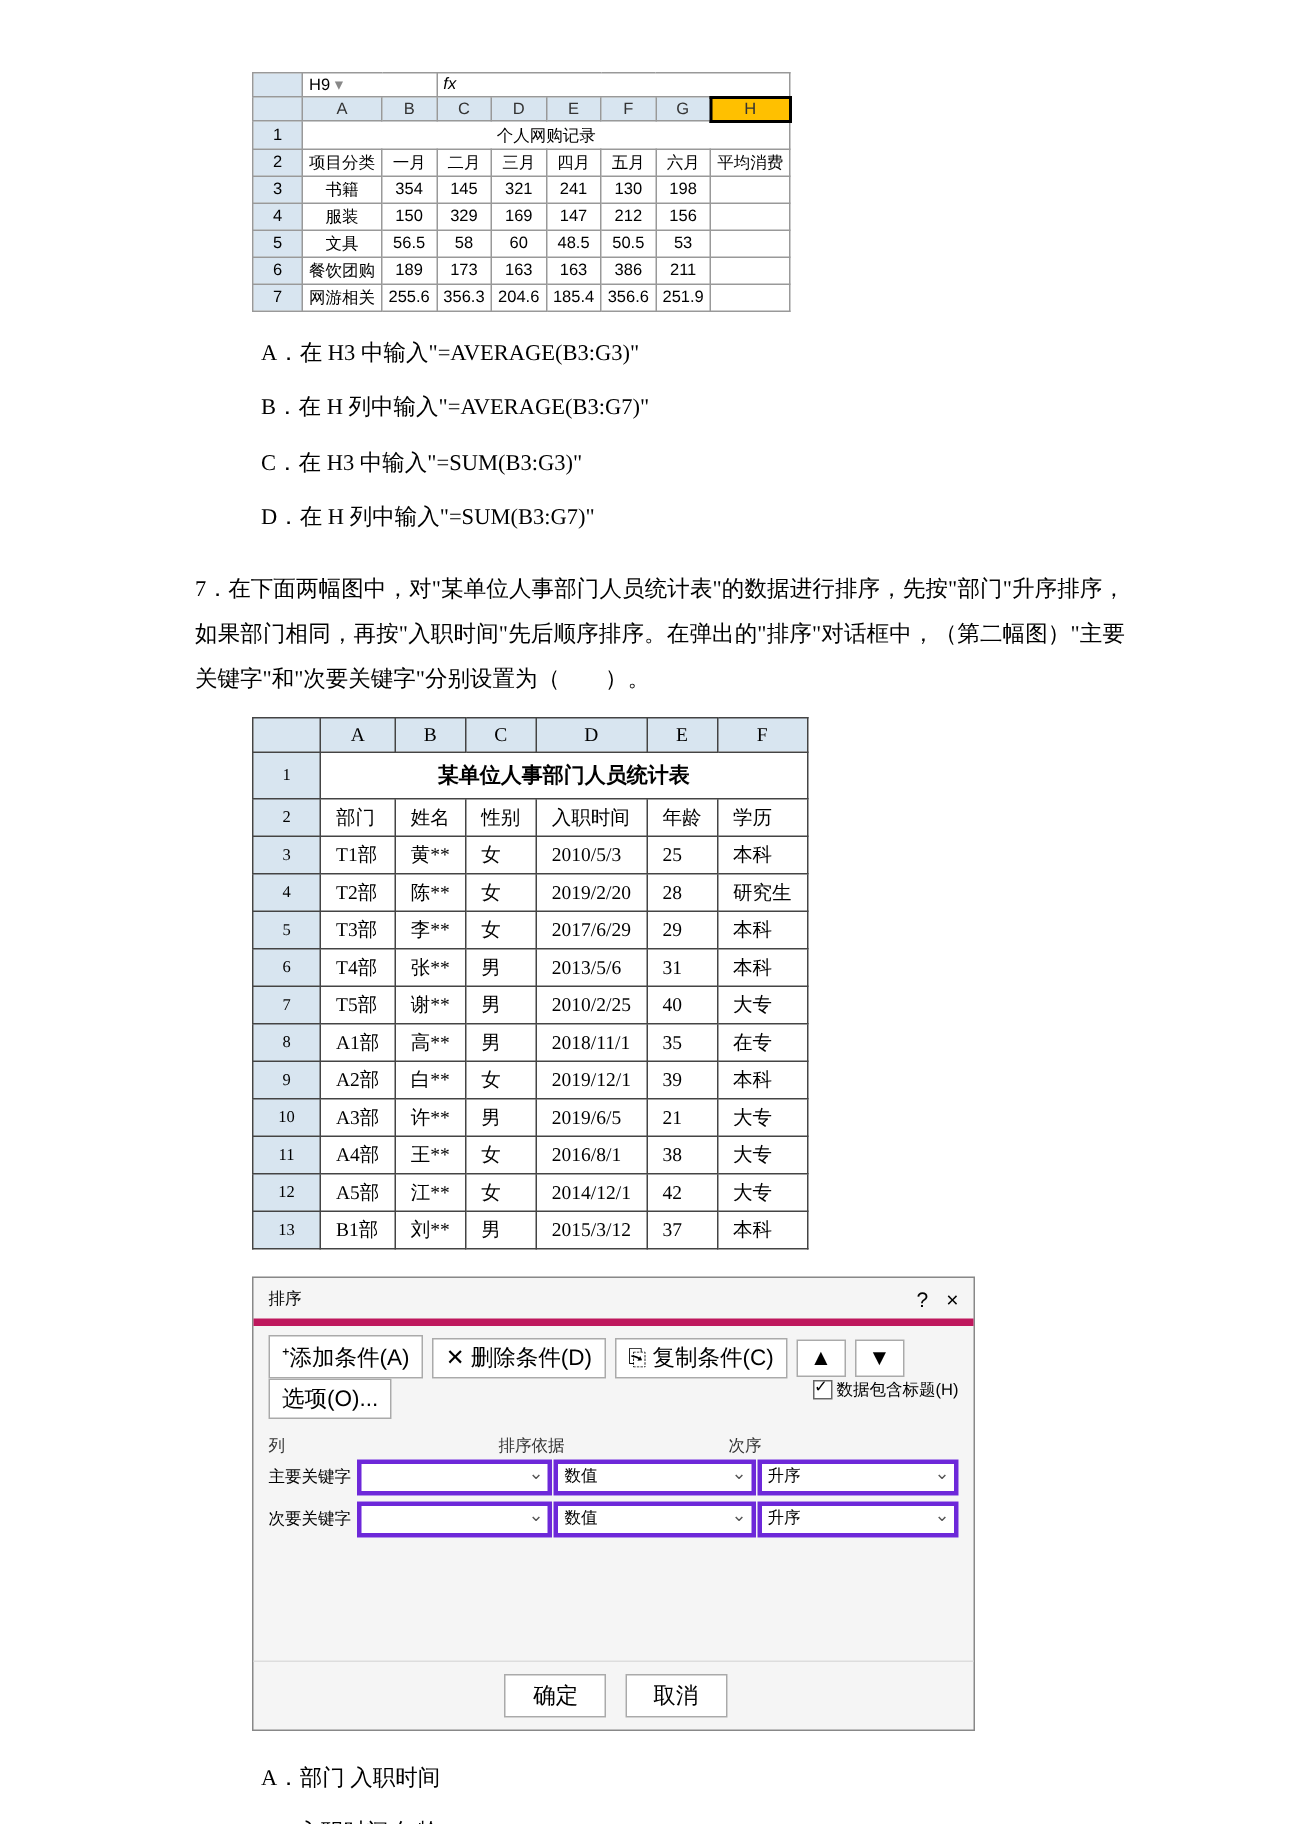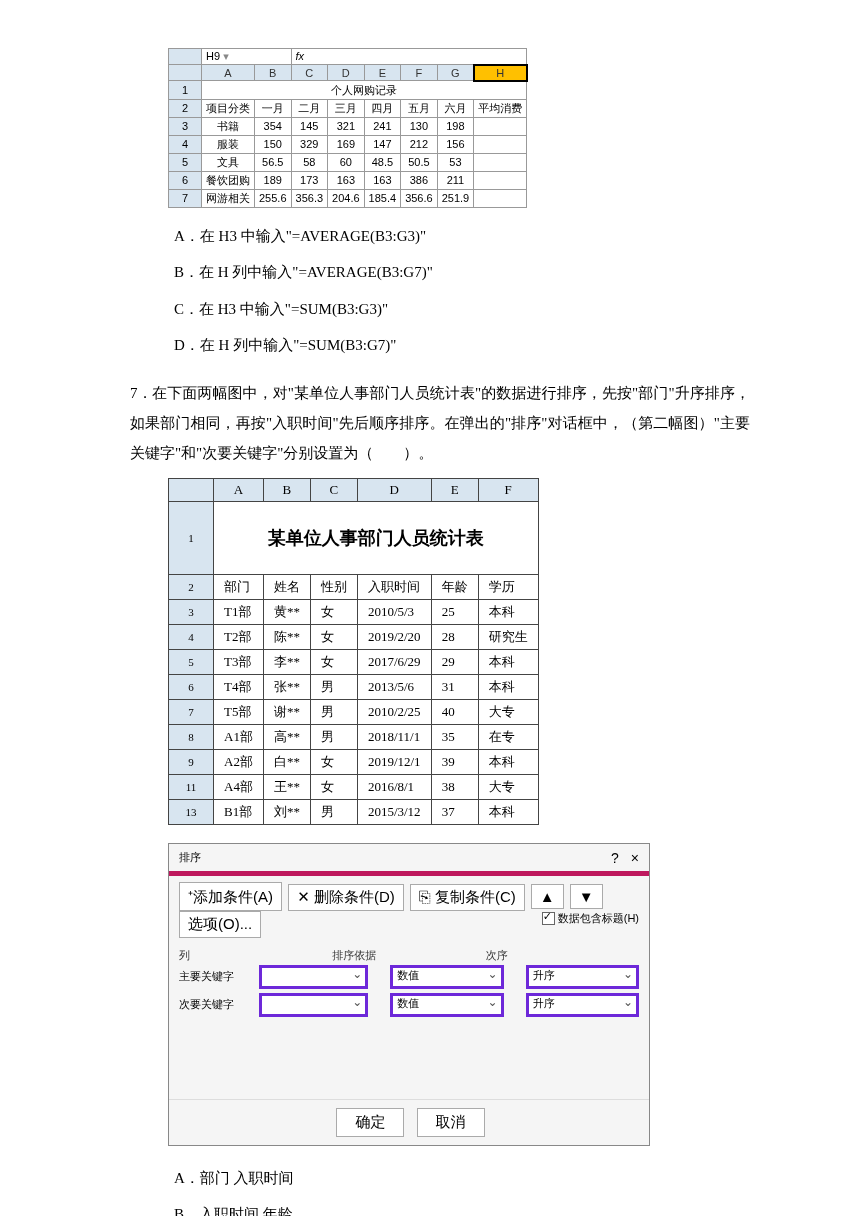--- a/index.html
+++ b/index.html
@@ -10,28 +10,28 @@
 .excel-table .rownum{background:#d8e5f0;text-align:center;width:24px}
 .excel-table .sel{background:#ffc000;border:2px solid #000}
 .excel-table .namebox{background:#fff;text-align:left;padding-left:4px}
 .opt{margin:8px 0 8px 44px;line-height:1.9}
 .q{margin:18px 0 8px 0;line-height:2.0;text-align:justify}
 .q .num{display:inline-block;width:22px}
 .tbl2{border-collapse:collapse;font-family:"SimSun",serif;font-size:13px;margin:10px 0 18px 38px}
 .tbl2 td,.tbl2 th{border:1px solid #444;padding:3px 10px;text-align:left;background:#fff}
 .tbl2 .hdr2{background:#d8e5f0;text-align:center;font-weight:normal}
 .tbl2 .rn{background:#d8e5f0;text-align:center;width:24px;font-size:11px}
-.tbl2 .title{font-size:18px;font-weight:bold;text-align:center;padding:24px}
+.tbl2 .title{font-size:14px;font-weight:bold;text-align:center;padding:6px}
 .tbl2 .head{font-weight:normal}
 .dialog{border:1px solid #888;width:480px;margin:10px 0 18px 38px;font-family:"Microsoft YaHei","SimSun",sans-serif;font-size:11px;background:#f5f5f5}
 .dlg-title{padding:6px 10px;border-bottom:5px solid #be185d}
 .dlg-title .x{float:right;font-size:14px}
 .dlg-tb{padding:6px 10px}
 .btn{display:inline-block;border:1px solid #aaa;padding:3px 8px;background:#fff;margin-right:3px;font-size:15px}
-.dlg-row{display:flex;gap:22px;padding:2px 10px;align-items:center}
+.dlg-row{display:flex;gap:1px;padding:2px 10px;align-items:center}
 .dlg-row .lbl{width:58px}
 .sel-box{border:3px solid #6d28d9;background:#fff;height:18px;position:relative;flex:1}
 .sel-box::after{content:"⌄";position:absolute;right:3px;top:-1px;color:#555;font-size:12px}
 .dlg-hdr{display:flex;padding:4px 10px 0 10px;font-size:11px;color:#333}
 .dlg-hdr div{flex:1}
 .chk{display:inline-block;width:11px;height:11px;border:1px solid #666;background:#fff;vertical-align:middle;margin-right:3px;position:relative}
 .chk.on::after{content:"✓";position:absolute;left:0;top:-3px;font-size:11px}
 .dlg-space{height:80px}
 .dlg-foot{padding:8px 10px;text-align:center;border-top:1px solid #ddd}
 .dlg-foot .btn{padding:4px 18px;margin-left:6px}
@@ -220,26 +220,44 @@
 <tr>
           <td class="rn">9</td>
           <td>A2部</td>
           <td>白**</td>
           <td>女</td>
           <td>2019/12/1</td>
           <td>39</td>
           <td>本科</td>
         </tr>
 <tr>
+          <td class="rn">10</td>
+          <td>A3部</td>
+          <td>许**</td>
+          <td>男</td>
+          <td>2019/6/5</td>
+          <td>21</td>
+          <td>大专</td>
+        </tr>
+<tr>
           <td class="rn">11</td>
           <td>A4部</td>
           <td>王**</td>
           <td>女</td>
           <td>2016/8/1</td>
           <td>38</td>
+          <td>大专</td>
+        </tr>
+<tr>
+          <td class="rn">12</td>
+          <td>A5部</td>
+          <td>江**</td>
+          <td>女</td>
+          <td>2014/12/1</td>
+          <td>42</td>
           <td>大专</td>
         </tr>
 <tr>
           <td class="rn">13</td>
           <td>B1部</td>
           <td>刘**</td>
           <td>男</td>
           <td>2015/3/12</td>
           <td>37</td>
           <td>本科</td>

